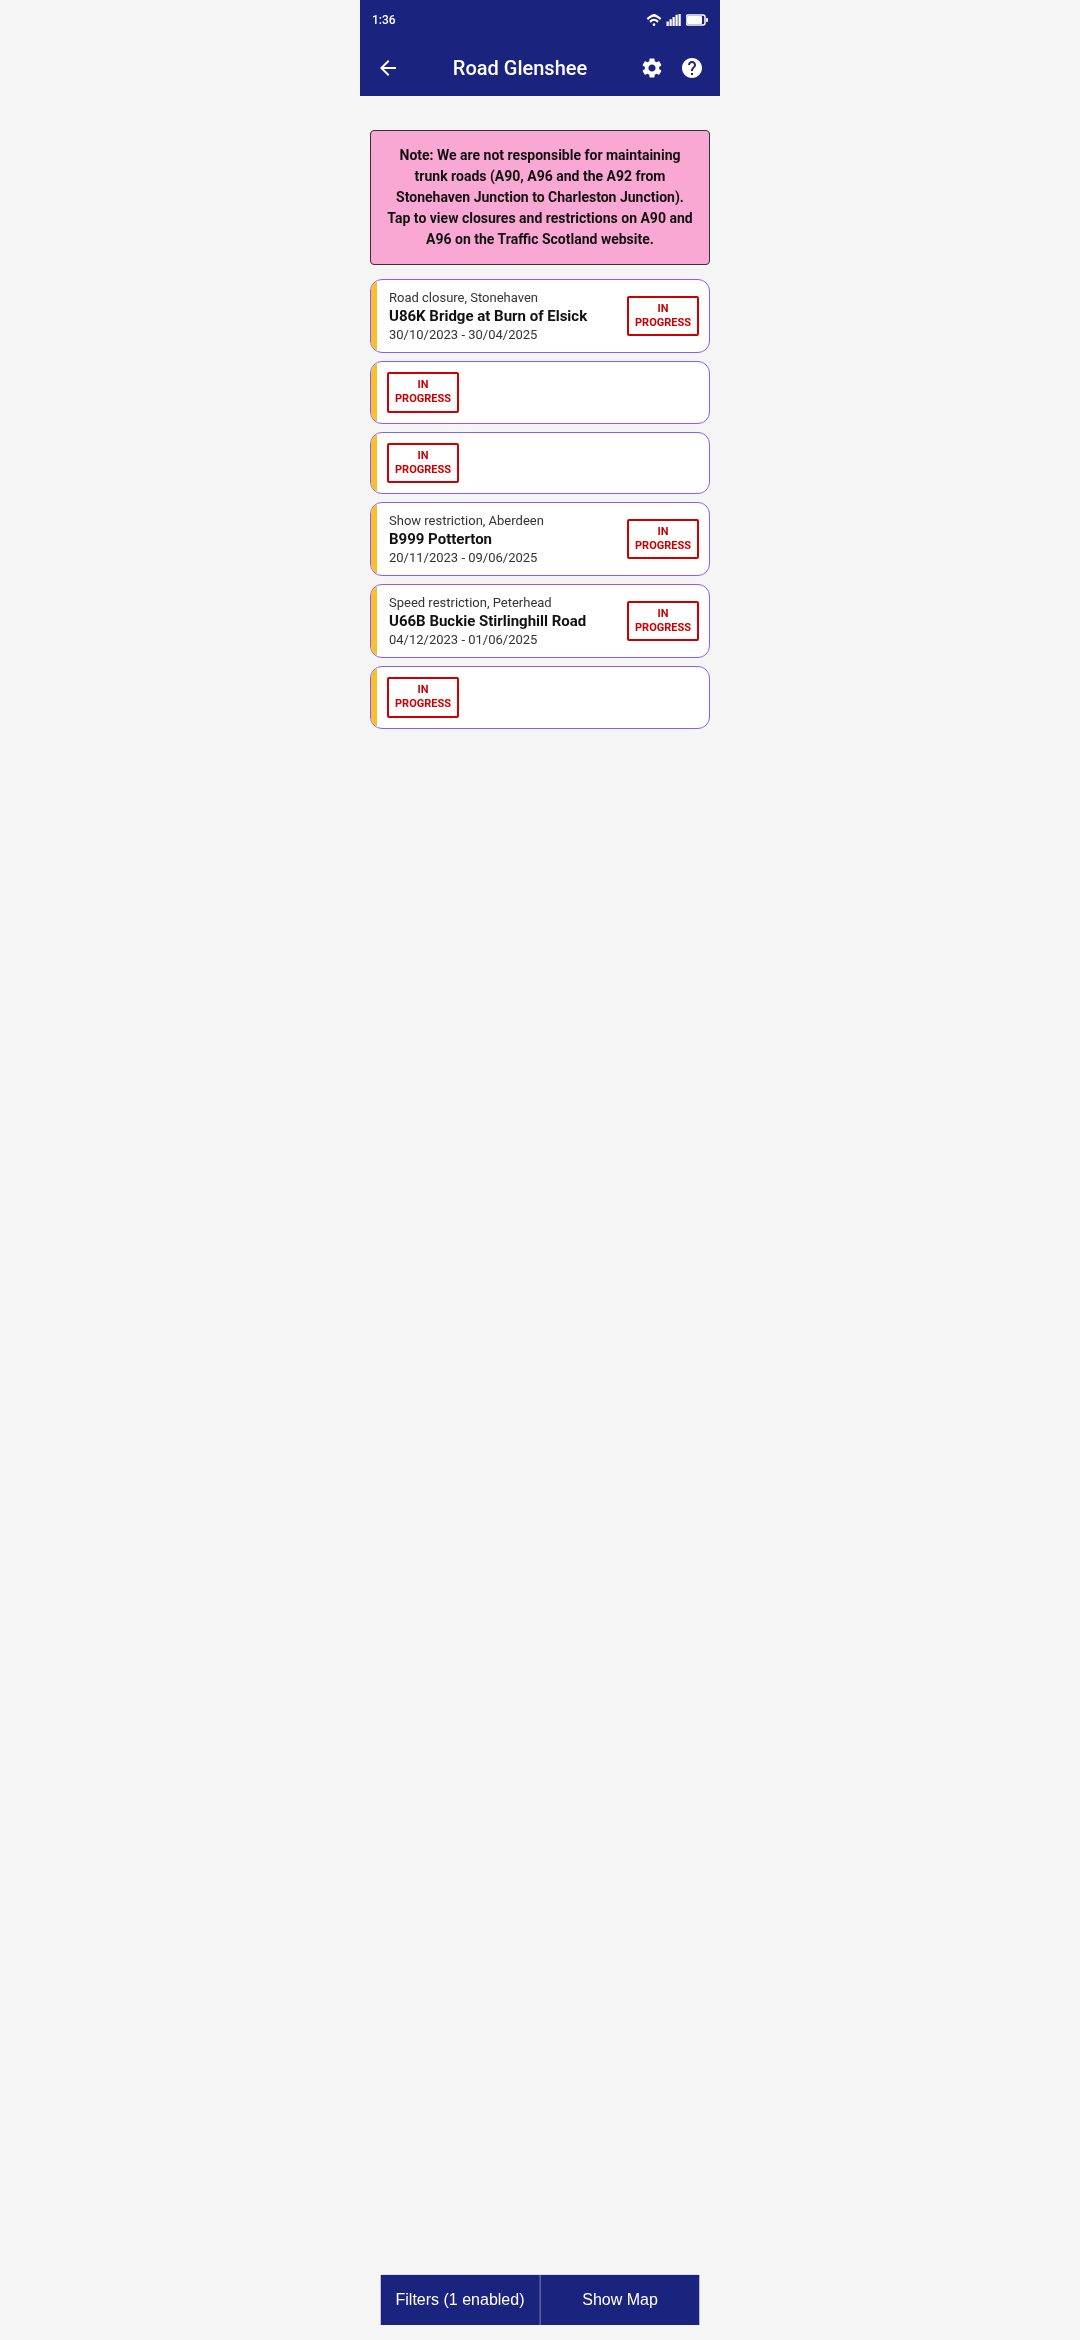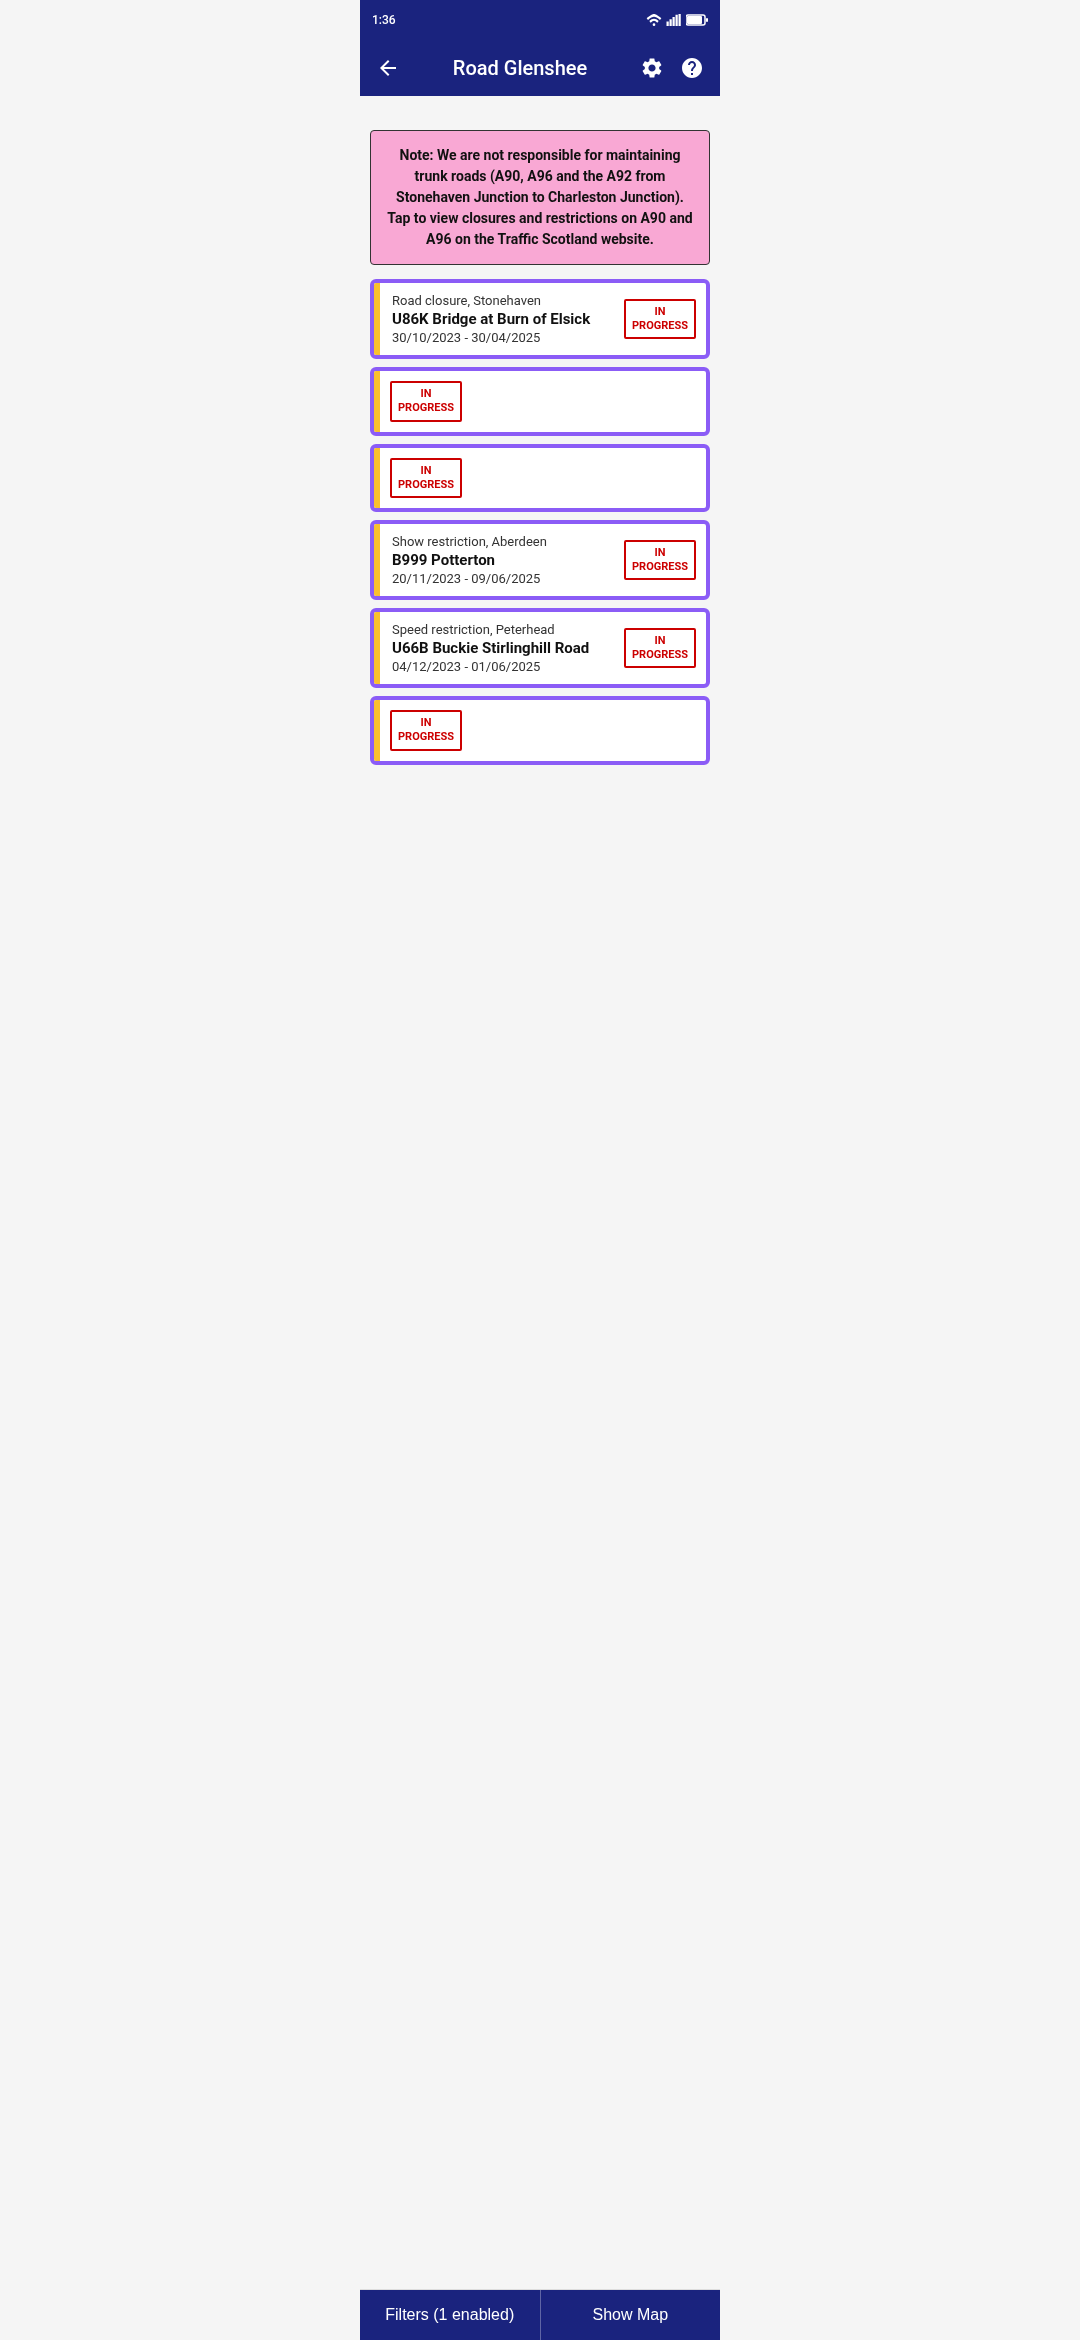--- a/index.html
+++ b/index.html
@@ -101,22 +101,22 @@
     .notice-box p {
       font-size: 14px;
       font-weight: 700;
       line-height: 1.5;
       color: #111;
     }
 
     
     .closure-card {
       background: white;
-      border-radius: 6px;
-      border: 4px solid #8b5cf6;
+      border-radius: 12px;
+      border: 1px solid #8b5cf6;
       margin-bottom: 8px;
       display: flex;
       align-items: stretch;
       overflow: hidden;
       cursor: pointer;
     }
 
     .closure-card-accent {
       width: 6px;
       background: #f9c02e;
@@ -164,24 +164,24 @@
       line-height: 1.3;
       text-transform: uppercase;
       border-radius: 2px;
       white-space: pre-line;
       min-width: 60px;
     }
 
     
     .bottom-bar {
       position: fixed;
-      bottom: 0;
+      bottom: 15px;
       left: 50%;
       transform: translateX(-50%);
-      width: 360px;
+      width: 319px;
       display: flex;
       background: white;
       border-top: 1px solid #ddd;
       justify-content: center;
     }
 
     .bottom-btn {
       flex: 1;
       padding: 16px 12px;
       font-size: 16px;

